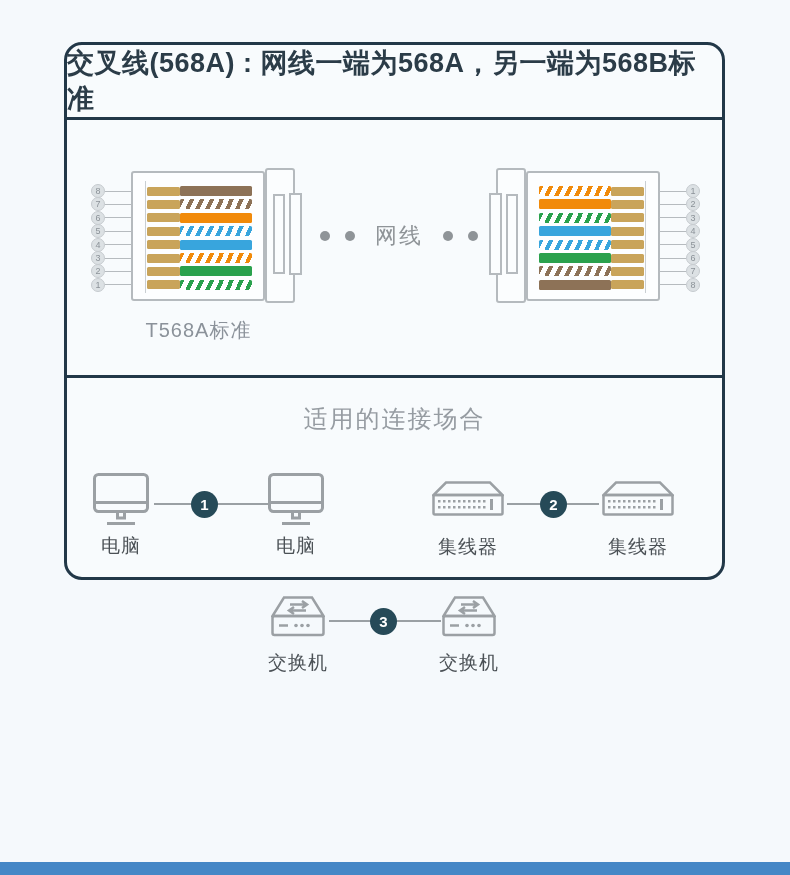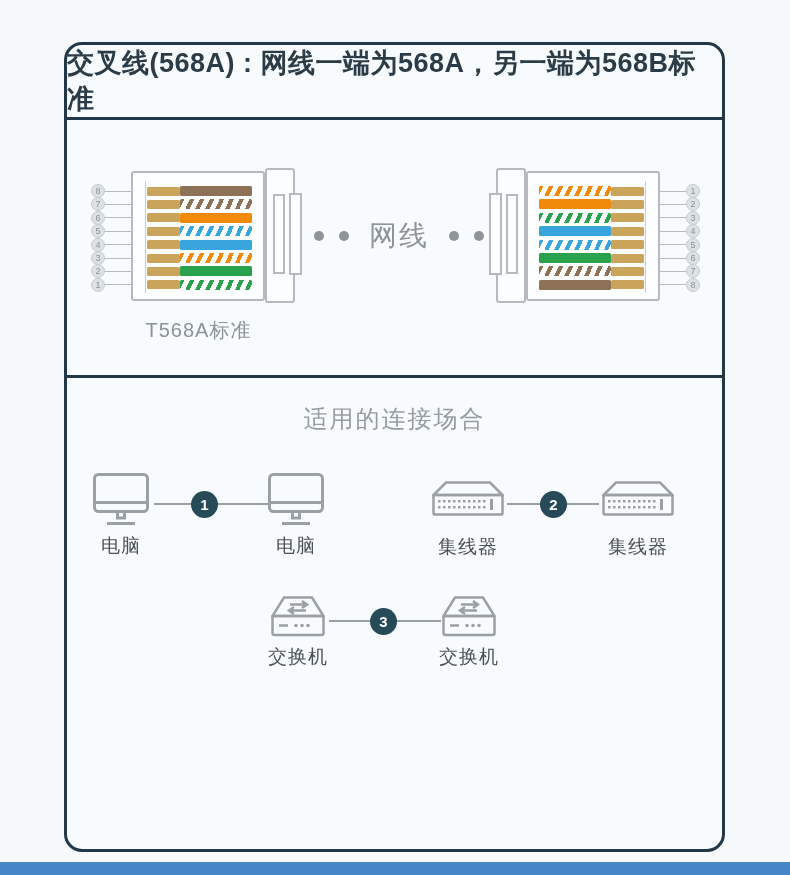--- a/index.html
+++ b/index.html
@@ -2,21 +2,21 @@
 <html><head>
 <meta charset="utf-8">
 <style>
   html,body{margin:0;padding:0;}
   body{
     width:790px;height:875px;position:relative;overflow:hidden;
     background:#f5f9fc;
     font-family:"Liberation Sans","DejaVu Sans",sans-serif;
   }
   .panel{
-    position:absolute;left:64px;top:42px;width:661px;height:810px;
+    position:absolute;left:64px;top:42px;width:661px;height:538px;
     box-sizing:border-box;border:3px solid #223848;border-radius:18px;
     background:#f8fbfd;
   }
   .sec-header{
     height:72px;border-bottom:3px solid #223848;
     display:flex;align-items:center;justify-content:center;
   }
   .header-title{
     font-size:27px;font-weight:700;color:#2b3c48;letter-spacing:0.5px;
   }
@@ -58,31 +58,31 @@
     position:absolute;top:197px;width:215px;text-align:center;
     font-size:20px;color:#8b929a;letter-spacing:1px;
   }
   #label-left{left:24px;}
   #label-right{left:418px;}
   .cable{
     position:absolute;left:242px;top:96px;width:180px;height:40px;
     display:flex;align-items:center;justify-content:center;gap:15px;
   }
   .cable .dot{width:10px;height:10px;border-radius:50%;background:#8f9498;}
-  .cable-text{font-size:28px;color:#8f9498;letter-spacing:2px;margin:12px 5px;white-space:nowrap;}
+  .cable-text{font-size:22px;color:#8f9498;letter-spacing:2px;margin:12px 5px;white-space:nowrap;}
 
   
   .usage-title{
     padding-top:25px;text-align:center;font-size:24px;color:#969ca2;letter-spacing:2px;
   }
   .device{position:absolute;display:flex;flex-direction:column;align-items:center;}
   .device svg{display:block;}
   .dev-label{font-size:19px;color:#4b5156;letter-spacing:1px;margin-top:6px;white-space:nowrap;}
   .hub .dev-label{margin-top:17px;}
-  .switch .dev-label{margin-top:6px;}
+  .switch .dev-label{margin-top:12px;}
   .dev-c1{left:22px;top:95px;width:64px;}
   .dev-c2{left:197px;top:95px;width:64px;}
   .dev-h1{left:361px;top:103px;width:80px;}
   .dev-h2{left:531px;top:103px;width:80px;}
   .dev-s1{left:191px;top:218px;width:80px;}
   .dev-s2{left:362px;top:218px;width:80px;}
   .link{position:absolute;height:2px;background:#9aa0a4;}
   .link-1{left:87px;width:115px;top:125px;}
   .link-2{left:440px;width:92px;top:125px;}
   .link-3{left:262px;width:112px;top:242px;}

